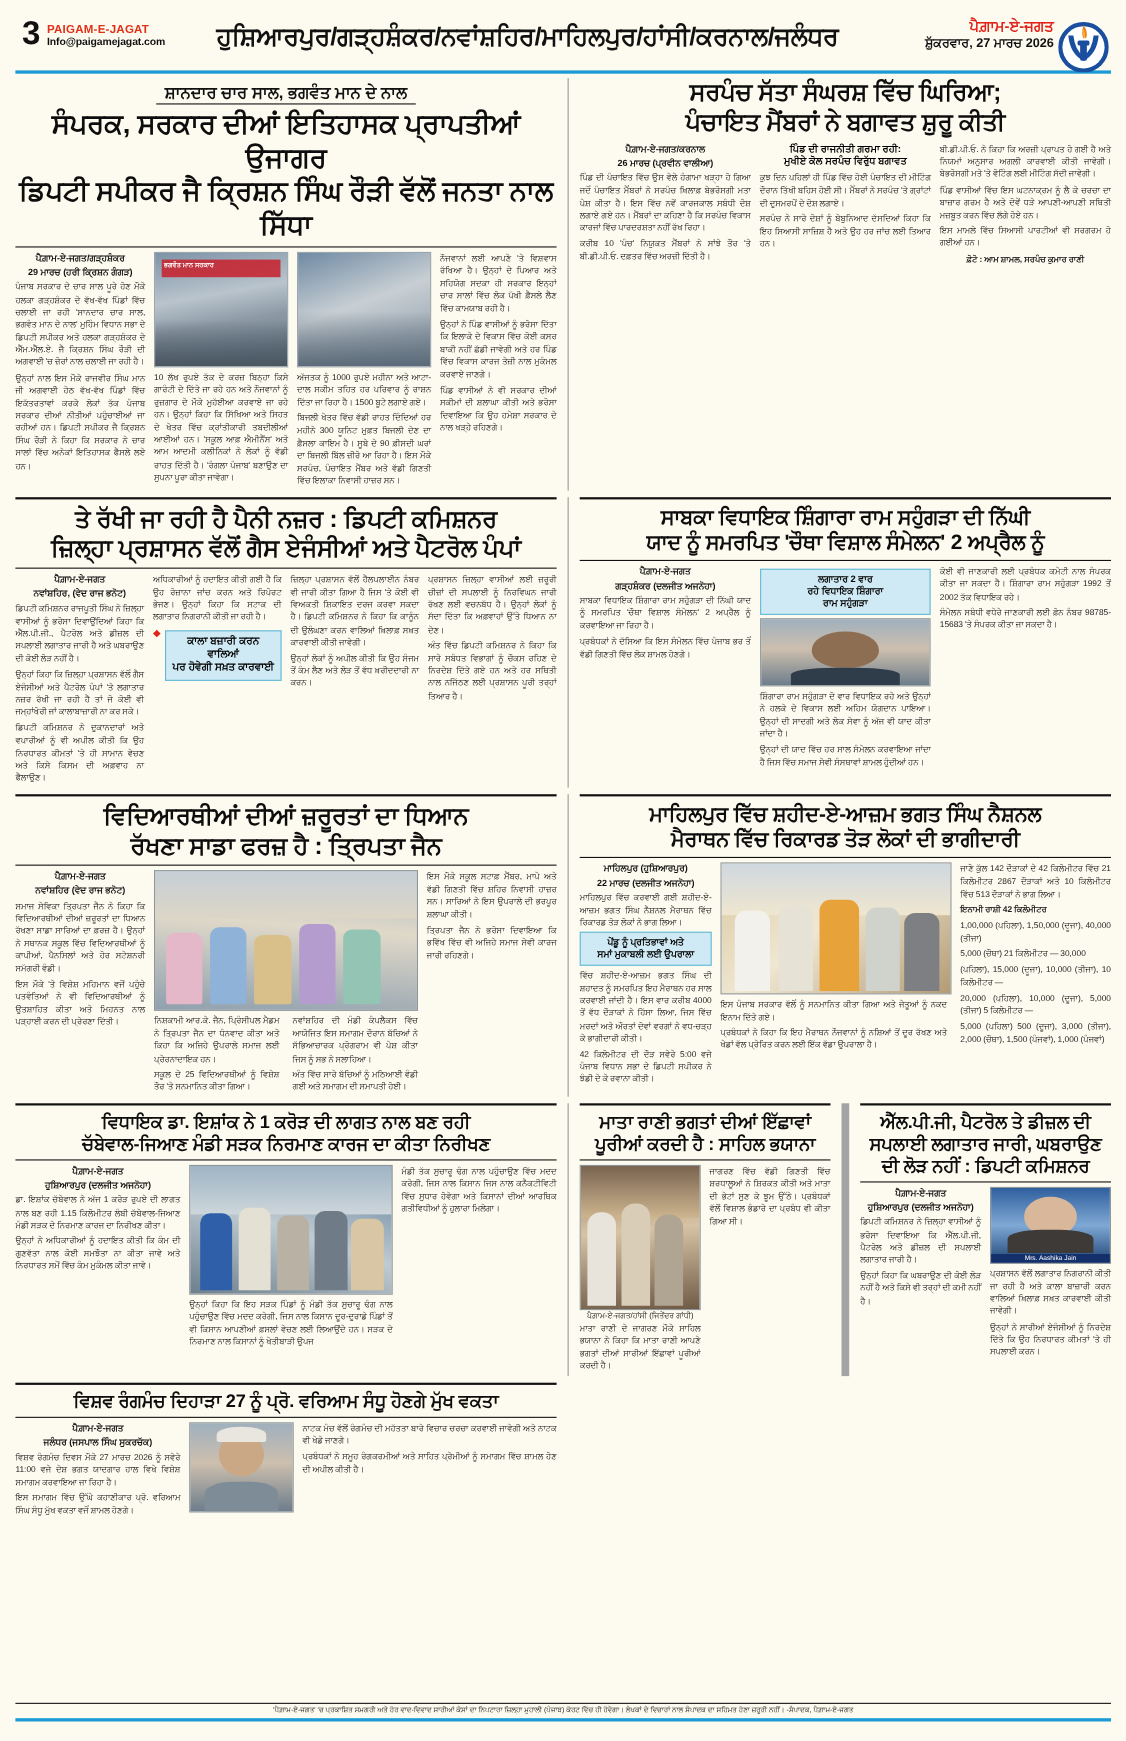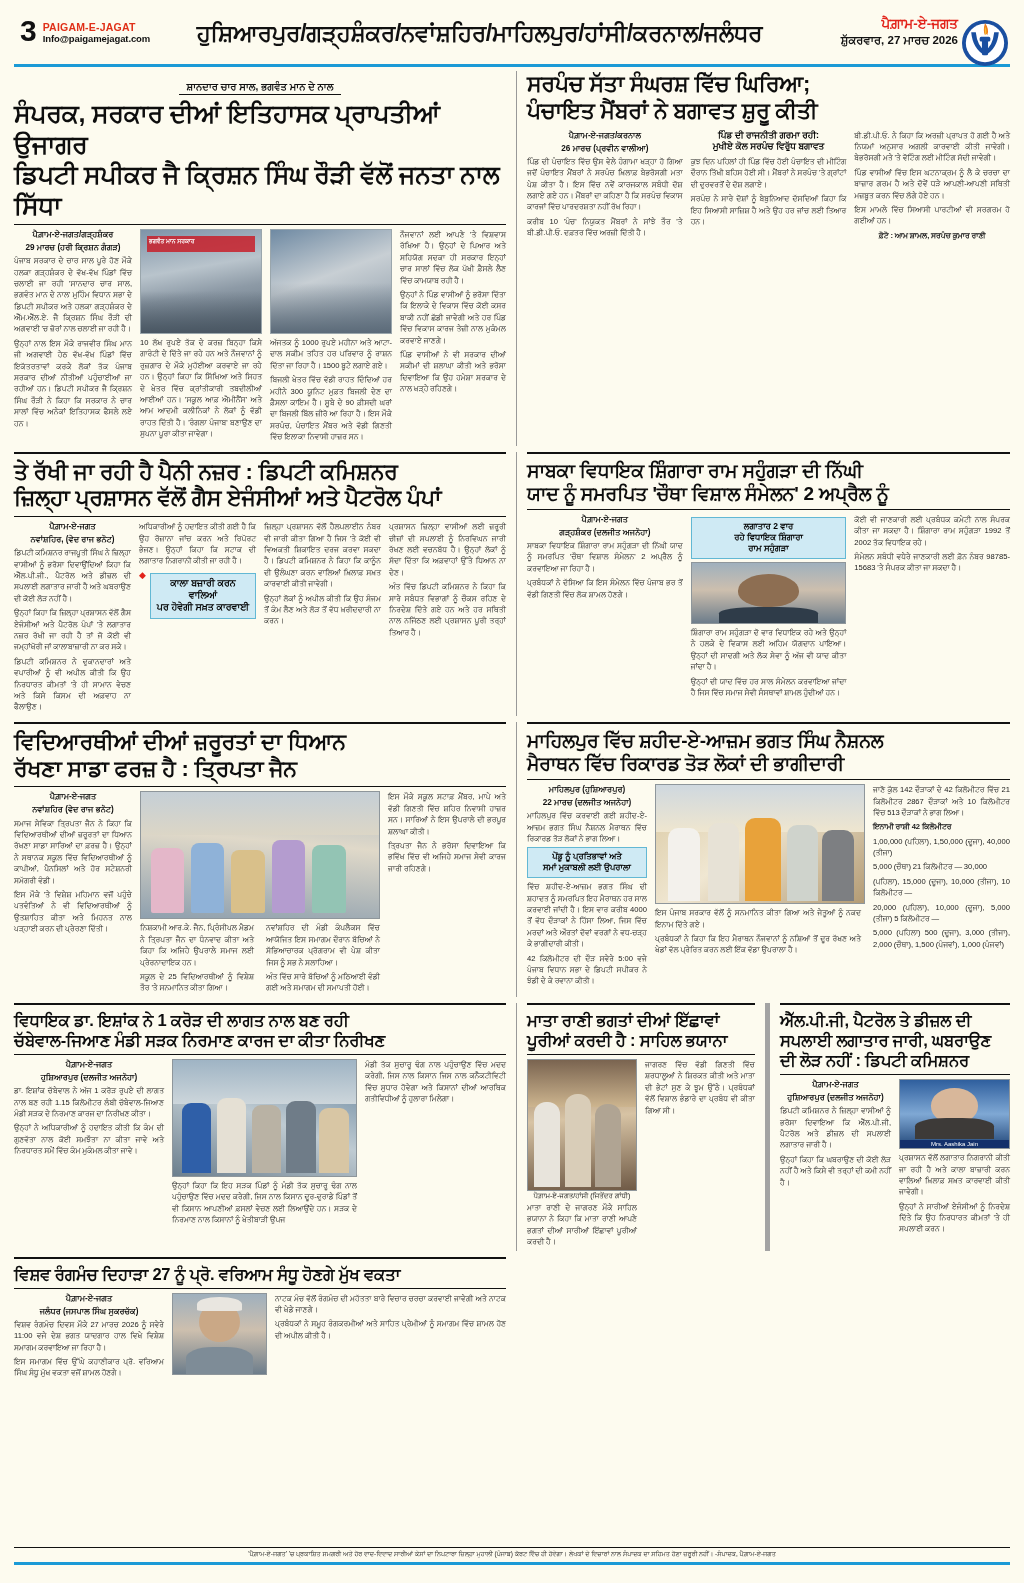--- a/index.html
+++ b/index.html
@@ -21,24 +21,24 @@
   .mh-center { flex:1; text-align:center; font-size:23px; font-weight:bold; color:#111;
                letter-spacing:-.3px; padding-top:4px; }
   .mh-right { width:215px; text-align:right; position:relative; padding-right:4px; }
   .mh-logo-text { font-size:13.5px; font-weight:bold; color:#e2231a; padding-right:48px; }
   .mh-date { font-size:11.5px; font-weight:bold; color:#111; padding-right:48px; margin-top:2px; }
   .torch { position:absolute; right:2px; top:4px; width:46px; height:46px; }
 
   .rule-blue { height:3px; background:#1b9ad6; margin:2px 0 0 0; }
 
   
-  .kicker { text-align:right; font-size:10px; font-weight:bold; color:#111;
+  .kicker { text-align:right; font-size:15px; font-weight:bold; color:#111;
             border-bottom:1.4px solid #111; display:inline-block; padding:0 8px 1px; }
   .kicker-wrap { text-align:center; margin:5px 0 3px; }
-  .hl { font-weight:bold; color:#0d0d0d; line-height:1.22; letter-spacing:-.2px; }
+  .hl { font-weight:bold; color:#0d0d0d; text-align:center; line-height:1.22; letter-spacing:-.2px; }
   .hl.big { font-size:25px; }
   .hl.mid { font-size:22px; }
   .hl.sm  { font-size:19px; }
   .hl.xs  { font-size:16.5px; }
 
   .subbar { background:#17a3db; color:#fff; font-weight:bold; font-size:12.5px;
             text-align:center; padding:3px 4px; margin-top:5px; border:1px solid #0f7fab; }
 
   .byline { text-align:center; font-size:8.2px; font-weight:bold; line-height:1.35; color:#111;
             margin-bottom:2px; }
@@ -169,21 +169,21 @@
             <p>ਪਿੰਡ ਦੀ ਪੰਚਾਇਤ ਵਿੱਚ ਉਸ ਵੇਲੇ ਹੰਗਾਮਾ ਖੜ੍ਹਾ ਹੋ ਗਿਆ ਜਦੋਂ ਪੰਚਾਇਤ ਮੈਂਬਰਾਂ ਨੇ ਸਰਪੰਚ ਖ਼ਿਲਾਫ਼ ਬੇਭਰੋਸਗੀ ਮਤਾ ਪੇਸ਼ ਕੀਤਾ ਹੈ। ਇਸ ਵਿੱਚ ਨਵੇਂ ਕਾਰਜਕਾਲ ਸਬੰਧੀ ਦੋਸ਼ ਲਗਾਏ ਗਏ ਹਨ। ਮੈਂਬਰਾਂ ਦਾ ਕਹਿਣਾ ਹੈ ਕਿ ਸਰਪੰਚ ਵਿਕਾਸ ਕਾਰਜਾਂ ਵਿੱਚ ਪਾਰਦਰਸ਼ਤਾ ਨਹੀਂ ਰੱਖ ਰਿਹਾ।</p>
             <p>ਕਰੀਬ 10 'ਪੰਚ' ਨਿਯੁਕਤ ਮੈਂਬਰਾਂ ਨੇ ਸਾਂਝੇ ਤੌਰ 'ਤੇ ਬੀ.ਡੀ.ਪੀ.ਓ. ਦਫ਼ਤਰ ਵਿੱਚ ਅਰਜ਼ੀ ਦਿੱਤੀ ਹੈ।</p>
           </div>
         </div>
         <div class="col">
           <div class="two-line-head" style="margin-bottom:3px;">
             <div>ਪਿੰਡ ਦੀ ਰਾਜਨੀਤੀ ਗਰਮਾ ਰਹੀ:</div>
             <div>ਮੁਖੀਏ ਕੋਲ ਸਰਪੰਚ ਵਿਰੁੱਧ ਬਗਾਵਤ</div>
           </div>
           <div class="body">
-            <p>ਕੁਝ ਦਿਨ ਪਹਿਲਾਂ ਹੀ ਪਿੰਡ ਵਿੱਚ ਹੋਈ ਪੰਚਾਇਤ ਦੀ ਮੀਟਿੰਗ ਦੌਰਾਨ ਤਿੱਖੀ ਬਹਿਸ ਹੋਈ ਸੀ। ਮੈਂਬਰਾਂ ਨੇ ਸਰਪੰਚ 'ਤੇ ਗ੍ਰਾਂਟਾਂ ਦੀ ਦੁਰਵਰਤੋਂ ਦੇ ਦੋਸ਼ ਲਗਾਏ।</p>
+            <p>ਕੁਝ ਦਿਨ ਪਹਿਲਾਂ ਹੀ ਪਿੰਡ ਵਿੱਚ ਹੋਈ ਪੰਚਾਇਤ ਦੀ ਮੀਟਿੰਗ ਦੌਰਾਨ ਤਿੱਖੀ ਬਹਿਸ ਹੋਈ ਸੀ। ਮੈਂਬਰਾਂ ਨੇ ਸਰਪੰਚ 'ਤੇ ਗ੍ਰਾਂਟਾਂ ਦੀ ਦੁਸਮਰਪੋਂ ਦੇ ਦੋਸ਼ ਲਗਾਏ।</p>
             <p>ਸਰਪੰਚ ਨੇ ਸਾਰੇ ਦੋਸ਼ਾਂ ਨੂੰ ਬੇਬੁਨਿਆਦ ਦੱਸਦਿਆਂ ਕਿਹਾ ਕਿ ਇਹ ਸਿਆਸੀ ਸਾਜ਼ਿਸ਼ ਹੈ ਅਤੇ ਉਹ ਹਰ ਜਾਂਚ ਲਈ ਤਿਆਰ ਹਨ।</p>
           </div>
         </div>
         <div class="col">
           <div class="body">
             <p>ਬੀ.ਡੀ.ਪੀ.ਓ. ਨੇ ਕਿਹਾ ਕਿ ਅਰਜ਼ੀ ਪ੍ਰਾਪਤ ਹੋ ਗਈ ਹੈ ਅਤੇ ਨਿਯਮਾਂ ਅਨੁਸਾਰ ਅਗਲੀ ਕਾਰਵਾਈ ਕੀਤੀ ਜਾਵੇਗੀ। ਬੇਭਰੋਸਗੀ ਮਤੇ 'ਤੇ ਵੋਟਿੰਗ ਲਈ ਮੀਟਿੰਗ ਸੱਦੀ ਜਾਵੇਗੀ।</p>
             <p>ਪਿੰਡ ਵਾਸੀਆਂ ਵਿੱਚ ਇਸ ਘਟਨਾਕ੍ਰਮ ਨੂੰ ਲੈ ਕੇ ਚਰਚਾ ਦਾ ਬਾਜ਼ਾਰ ਗਰਮ ਹੈ ਅਤੇ ਦੋਵੇਂ ਧੜੇ ਆਪਣੀ-ਆਪਣੀ ਸਥਿਤੀ ਮਜ਼ਬੂਤ ਕਰਨ ਵਿੱਚ ਲੱਗੇ ਹੋਏ ਹਨ।</p>
             <p>ਇਸ ਮਾਮਲੇ ਵਿੱਚ ਸਿਆਸੀ ਪਾਰਟੀਆਂ ਵੀ ਸਰਗਰਮ ਹੋ ਗਈਆਂ ਹਨ।</p>
             <p style="text-align:center;font-weight:bold;">ਫ਼ੋਟੋ : ਆਮ ਸ਼ਾਮਲ, ਸਰਪੰਚ ਕੁਮਾਰ ਰਾਣੀ</p>
           </div>
@@ -441,21 +441,21 @@
           </div>
         </div>
         <div class="col">
           <div class="body">
             <p>ਜਾਗਰਣ ਵਿੱਚ ਵੱਡੀ ਗਿਣਤੀ ਵਿੱਚ ਸ਼ਰਧਾਲੂਆਂ ਨੇ ਸ਼ਿਰਕਤ ਕੀਤੀ ਅਤੇ ਮਾਤਾ ਦੀ ਭੇਟਾਂ ਸੁਣ ਕੇ ਝੂਮ ਉੱਠੇ। ਪ੍ਰਬੰਧਕਾਂ ਵੱਲੋਂ ਵਿਸ਼ਾਲ ਭੰਡਾਰੇ ਦਾ ਪ੍ਰਬੰਧ ਵੀ ਕੀਤਾ ਗਿਆ ਸੀ।</p>
           </div>
         </div>
       </div>
     </div>
 
-    <div style="flex:0 0 245px; border-left:5px solid #a3a3a3; padding-left:10px;">
+    <div style="flex:0 0 245px; border-left:7px solid #a3a3a3; padding-left:10px;">
       <div style="border-top:2px solid #111; margin-bottom:5px;"></div>
       <div class="hl xs">ਐੱਲ.ਪੀ.ਜੀ, ਪੈਟਰੋਲ ਤੇ ਡੀਜ਼ਲ ਦੀ</div>
       <div class="hl xs">ਸਪਲਾਈ ਲਗਾਤਾਰ ਜਾਰੀ, ਘਬਰਾਉਣ</div>
       <div class="hl xs">ਦੀ ਲੋੜ ਨਹੀਂ : ਡਿਪਟੀ ਕਮਿਸ਼ਨਰ</div>
       <div style="border-top:1px solid #111; margin:4px 0 4px;"></div>
       <div class="cols">
         <div class="col">
           <div class="byline">ਪੈਗ਼ਾਮ-ਏ-ਜਗਤ</div>
           <div class="byline">ਹੁਸ਼ਿਆਰਪੁਰ (ਦਲਜੀਤ ਅਜਨੋਹਾ)</div>
           <div class="body">

